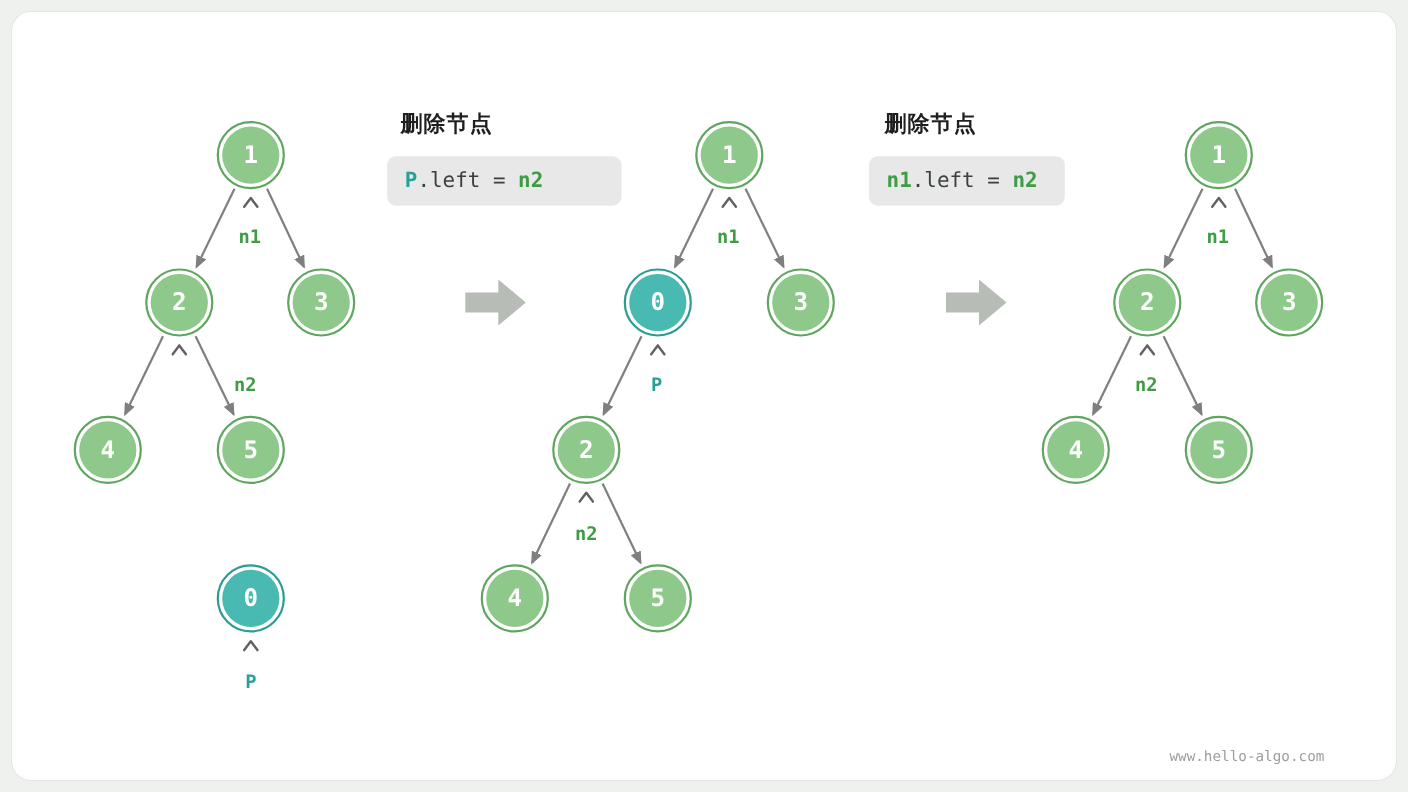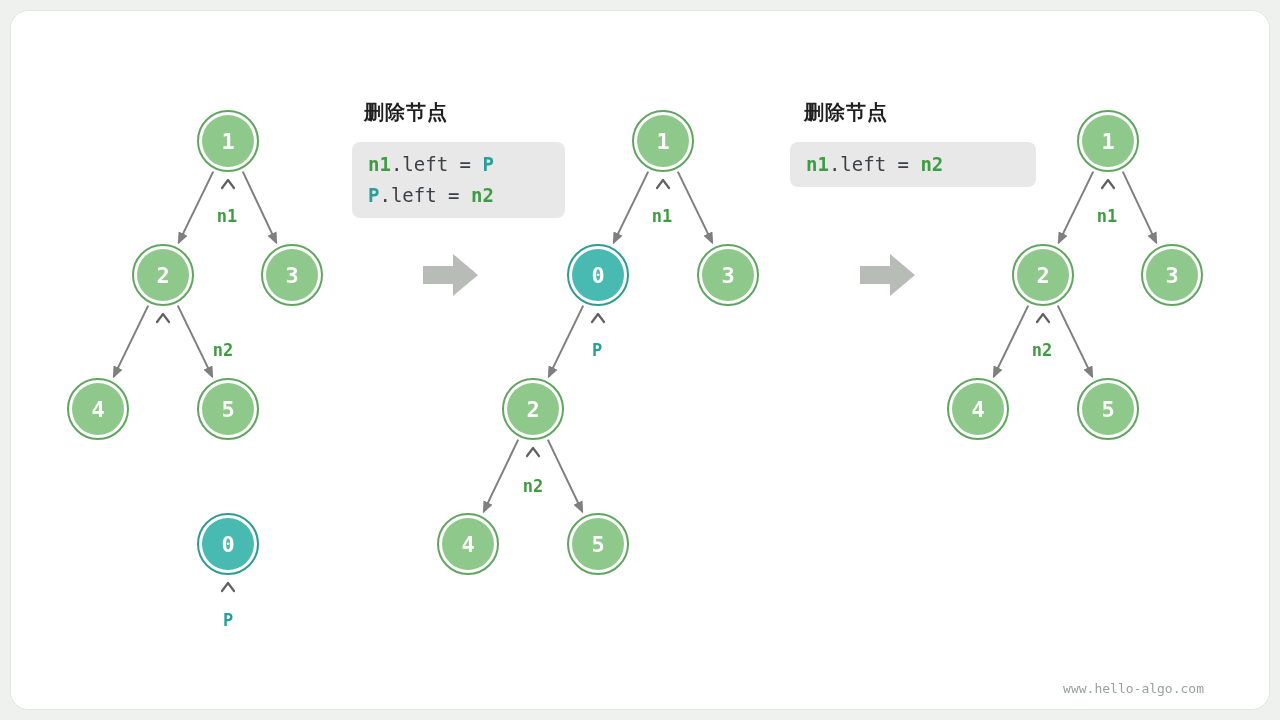--- a/index.html
+++ b/index.html
@@ -157,23 +157,22 @@
     <div class="inner">4</div>
   </div>
   <div class="node green" style="left:1077px;top:378px">
     <div class="inner">5</div>
   </div>
   <div class="ptr-label green" style="left:1107px;top:216px">n1</div>
   <div class="ptr-label green" style="left:1042px;top:350px">n2</div>
 
   <div class="sec-title" style="left:364px;top:99px">删除节点</div>
   <div class="code-box" style="left:352px;top:142px;width:213px">
-    <div class="code-line"><span class="var green">n1</span><span>.left = </span><span class="var teal">P</span></div>
     <div class="code-line"><span class="var teal">P</span><span>.left = </span><span class="var green">n2</span></div>
   </div>
 
   <div class="sec-title" style="left:804px;top:99px">删除节点</div>
-  <div class="code-box" style="left:790px;top:142px;width:246px">
+  <div class="code-box" style="left:790px;top:142px;width:178px">
     <div class="code-line"><span class="var green">n1</span><span>.left = </span><span class="var green">n2</span></div>
   </div>
 
   <div class="watermark">www.hello-algo.com</div>
 </div>
 
 </body></html>

